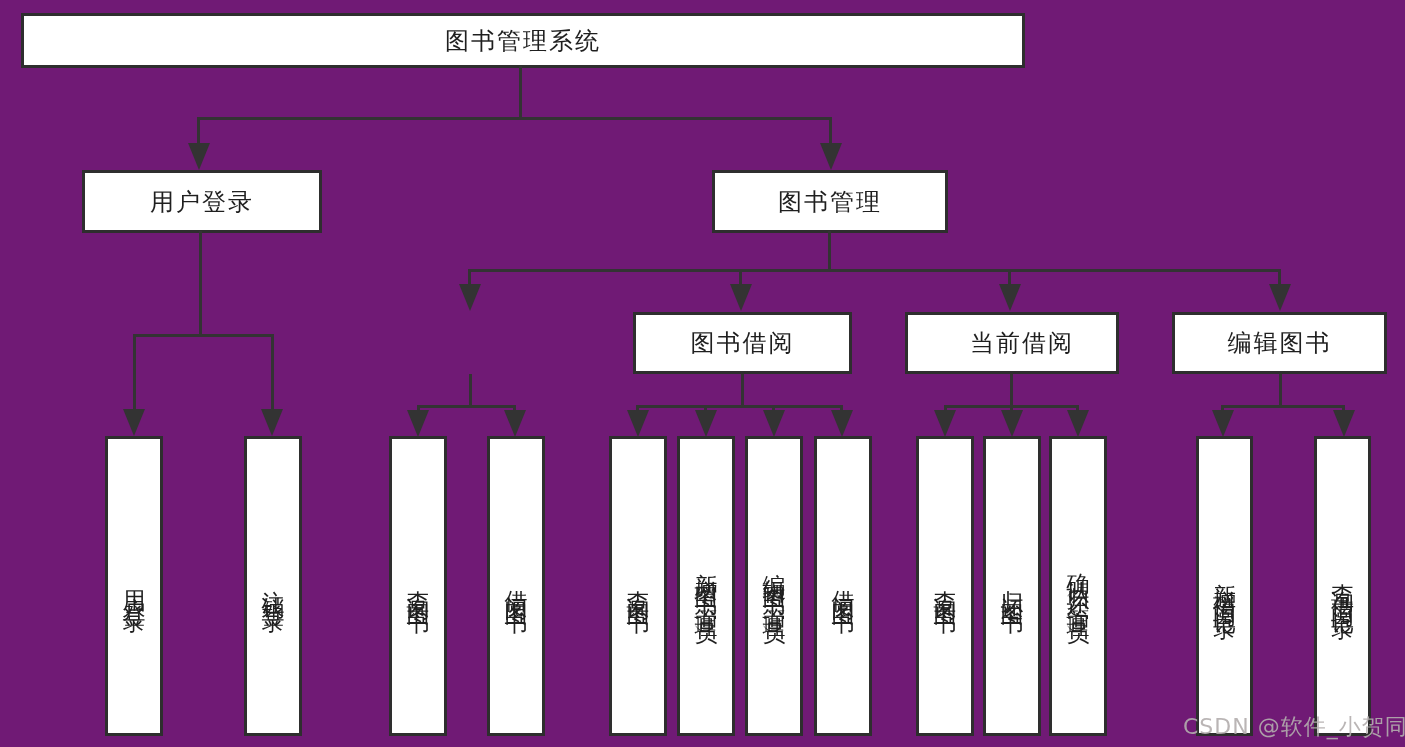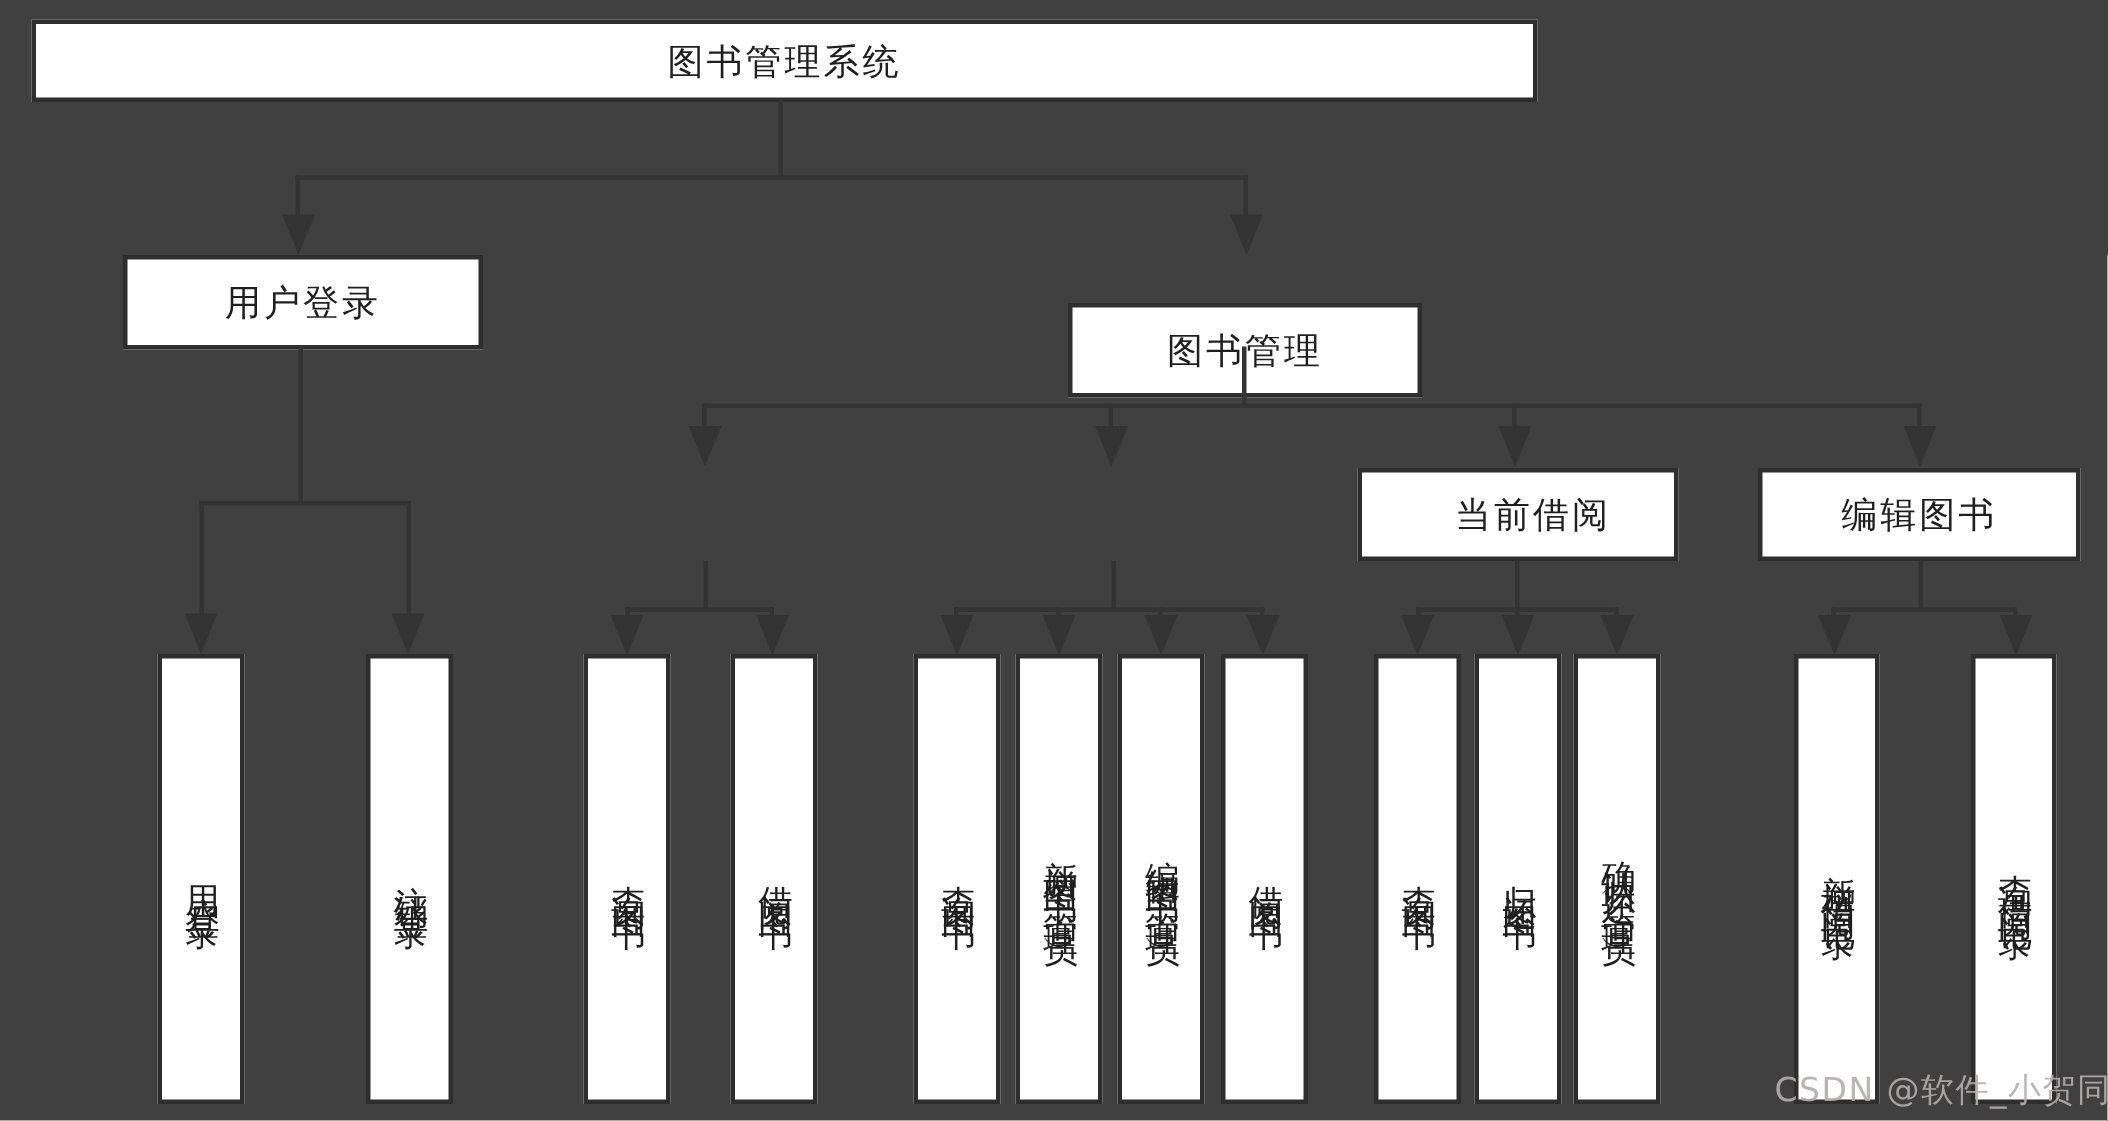--- a/index.html
+++ b/index.html
@@ -1,17 +1,17 @@
 <!DOCTYPE html>
 <html><head>
 <meta charset="utf-8">
 <style>
   html,body{margin:0;padding:0;background:#ffffff;}
   #stage{
-    position:relative;width:1405px;height:747px;background:#404040;
+    position:relative;width:1405px;height:747px;background:#701a75;
     font-family:"DejaVu Sans","Liberation Sans",sans-serif;
     overflow:hidden;
   }
   .box{
     position:absolute;box-sizing:border-box;
     border:3px solid #2e2e2e;background:#ffffff;
     display:flex;align-items:center;justify-content:center;
   }
   .hnode-label{
     font-size:24px;color:#1f1f1f;letter-spacing:2px;white-space:nowrap;
@@ -45,21 +45,21 @@
   <div class="vline" style="left:519px;top:66px;height:54px;"></div>
   <div class="hline" style="left:197px;top:117px;width:635px;"></div>
   <div class="vline" style="left:197px;top:117px;height:28px;"></div>
   <div class="arrow" style="left:188px;top:143px;"></div>
   <div class="vline" style="left:829px;top:117px;height:28px;"></div>
   <div class="arrow" style="left:820px;top:143px;"></div>
 
   <div class="box" style="left:82px;top:170px;width:240px;height:63px;">
     <span class="hnode-label">用户登录</span>
   </div>
-  <div class="box" style="left:712px;top:170px;width:236px;height:63px;margin-top:32px;">
+  <div class="box" style="left:712px;top:170px;width:236px;height:63px;">
     <span class="hnode-label">图书管理</span>
   </div>
 
   <div class="vline" style="left:199px;top:231px;height:105px;"></div>
   <div class="hline" style="left:133px;top:334px;width:141px;"></div>
   <div class="vline" style="left:133px;top:334px;height:76px;"></div>
   <div class="arrow" style="left:123px;top:409px;"></div>
   <div class="vline" style="left:271px;top:334px;height:76px;"></div>
   <div class="arrow" style="left:261px;top:409px;"></div>
 
@@ -67,20 +67,23 @@
   <div class="hline" style="left:469px;top:269px;width:812px;"></div>
   <div class="vline" style="left:468px;top:269px;height:16px;"></div>
   <div class="arrow" style="left:459px;top:284px;"></div>
   <div class="vline" style="left:739px;top:269px;height:16px;"></div>
   <div class="arrow" style="left:730px;top:284px;"></div>
   <div class="vline" style="left:1008px;top:269px;height:16px;"></div>
   <div class="arrow" style="left:999px;top:284px;"></div>
   <div class="vline" style="left:1278px;top:269px;height:16px;"></div>
   <div class="arrow" style="left:1269px;top:284px;"></div>
 
+  <div class="box" style="left:633px;top:312px;width:219px;height:62px;">
+    <span class="hnode-label">图书借阅</span>
+  </div>
   <div class="box" style="left:905px;top:312px;width:214px;height:62px;padding-left:20px;">
     <span class="hnode-label">当前借阅</span>
   </div>
   <div class="box" style="left:1172px;top:312px;width:215px;height:62px;">
     <span class="hnode-label">编辑图书</span>
   </div>
 
   <div class="vline" style="left:469px;top:374px;height:33px;"></div>
   <div class="hline" style="left:417px;top:405px;width:99px;"></div>
   <div class="vline" style="left:417px;top:405px;height:8px;"></div>

